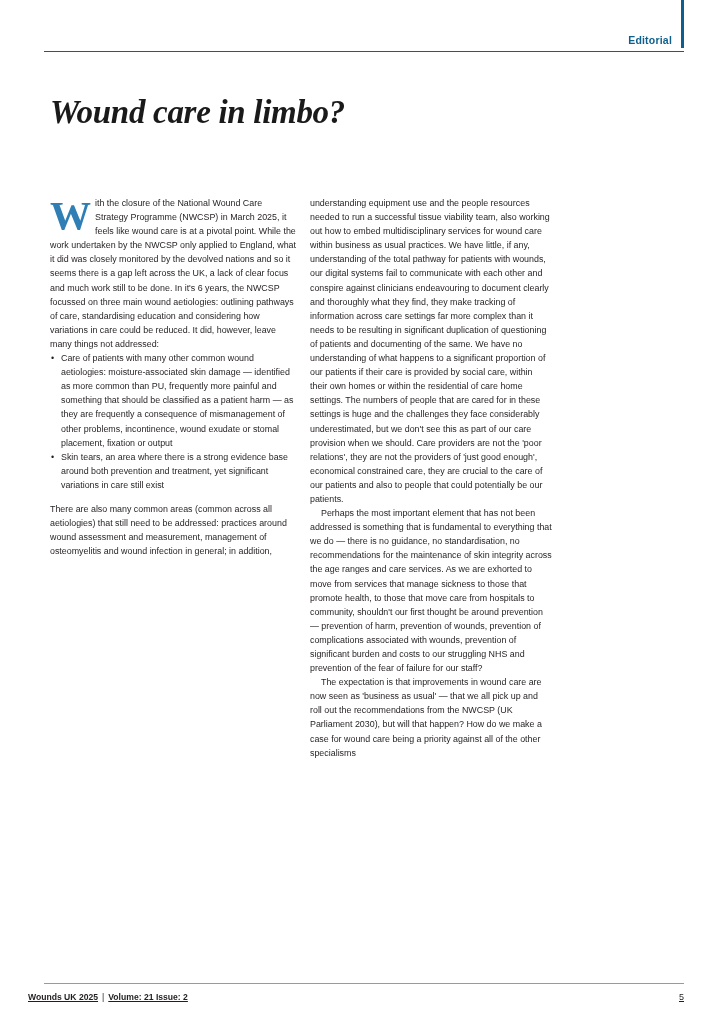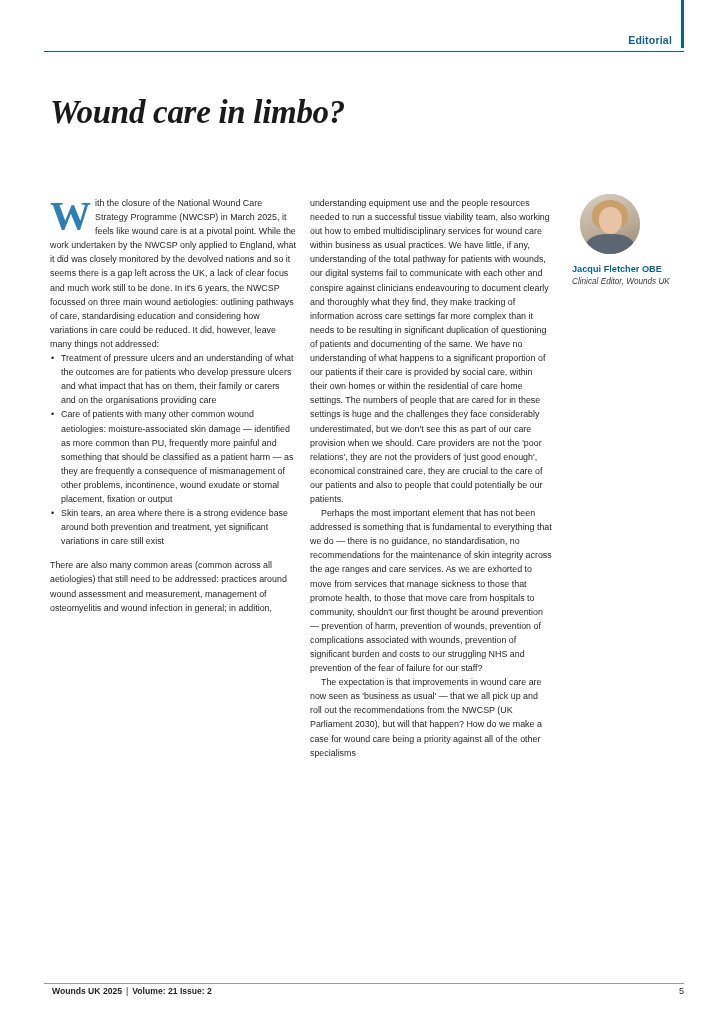--- a/index.html
+++ b/index.html
@@ -201,29 +201,30 @@
   .footer-rule {
     position: absolute;
     left: 44px;
     right: 40px;
     bottom: 40px;
     height: 1px;
     background: #9a9a9a;
   }
   .footer {
     position: absolute;
-    left: 52px;
+    left: 28px;
     right: 40px;
     bottom: 22px;
     height: 16px;
     display: flex;
-    align-items: flex-start;
+    align-items: flex-end;
     justify-content: space-between;
     font-size: 8.6px;
     color: #231f20;
+    text-decoration: underline;
   }
   .footer-left {
     font-weight: bold;
   }
   .footer-left .sep {
     font-weight: normal;
     padding: 0 4px;
   }
   .footer-right {
     font-size: 9px;
@@ -240,44 +241,33 @@
       <span class="bar"></span>
     </div>
     <div class="header-rule"></div>
   </div>
 
   <h1 class="title">Wound care in limbo?</h1>
 
   <div class="col col-left">
     <p><span class="dropcap">W</span><span>ith the closure of the National Wound Care Strategy Programme (NWCSP) in March 2025, it feels like wound care is at a pivotal point. While the work undertaken by the NWCSP only applied to England, what it did was closely monitored by the devolved nations and so it seems there is a gap left across the UK, a lack of clear focus and much work still to be done. In it's 6 years, the NWCSP focussed on three main wound aetiologies: outlining pathways of care, standardising education and considering how variations in care could be reduced. It did, however, leave many things not addressed:</span></p>
     <ul class="bullets">
-      <li>Treatment of pressure ulcers and an understanding of what the outcomes are for patients who develop pressure ulcers and what impact that has on them, their family or carers and on the organisations providing care</li>
       <li>Care of patients with many other common wound aetiologies: moisture-associated skin damage — identified as more common than PU, frequently more painful and something that should be classified as a patient harm — as they are frequently a consequence of mismanagement of other problems, incontinence, wound exudate or stomal placement, fixation or output</li>
       <li>Skin tears, an area where there is a strong evidence base around both prevention and treatment, yet significant variations in care still exist</li>
     </ul>
     <div class="gap-sm"></div>
     <p style="text-indent:0">There are also many common areas (common across all aetiologies) that still need to be addressed: practices around wound assessment and measurement, management of osteomyelitis and wound infection in general; in addition,</p>
   </div>
 
   <div class="col col-right">
     <p>understanding equipment use and the people resources needed to run a successful tissue viability team, also working out how to embed multidisciplinary services for wound care within business as usual practices. We have little, if any, understanding of the total pathway for patients with wounds, our digital systems fail to communicate with each other and conspire against clinicians endeavouring to document clearly and thoroughly what they find, they make tracking of information across care settings far more complex than it needs to be resulting in significant duplication of questioning of patients and documenting of the same. We have no understanding of what happens to a significant proportion of our patients if their care is provided by social care, within their own homes or within the residential of care home settings. The numbers of people that are cared for in these settings is huge and the challenges they face considerably underestimated, but we don't see this as part of our care provision when we should. Care providers are not the 'poor relations', they are not the providers of 'just good enough', economical constrained care, they are crucial to the care of our patients and also to people that could potentially be our patients.</p>
     <p>Perhaps the most important element that has not been addressed is something that is fundamental to everything that we do — there is no guidance, no standardisation, no recommendations for the maintenance of skin integrity across the age ranges and care services. As we are exhorted to move from services that manage sickness to those that promote health, to those that move care from hospitals to community, shouldn't our first thought be around prevention — prevention of harm, prevention of wounds, prevention of complications associated with wounds, prevention of significant burden and costs to our struggling NHS and prevention of the fear of failure for our staff?</p>
     <p>The expectation is that improvements in wound care are now seen as 'business as usual' — that we all pick up and roll out the recommendations from the NWCSP (UK Parliament 2030), but will that happen? How do we make a case for wound care being a priority against all of the other specialisms</p>
   </div>
 
-  <div class="author">
-    <div class="author-photo">
-      <div class="bg"></div>
-      <div class="hair"></div>
-      <div class="face"></div>
-      <div class="body"></div>
-    </div>
-    <div class="author-name">Jacqui Fletcher OBE</div>
-    <div class="author-role">Clinical Editor, Wounds UK</div>
-  </div>
 
   <div class="footer-rule"></div>
   <div class="footer">
     <div class="footer-left">
       <span>Wounds UK 2025</span><span class="sep">|</span><span>Volume: 21 Issue: 2</span>
     </div>
     <div class="footer-right">5</div>
   </div>
 
 </div>

